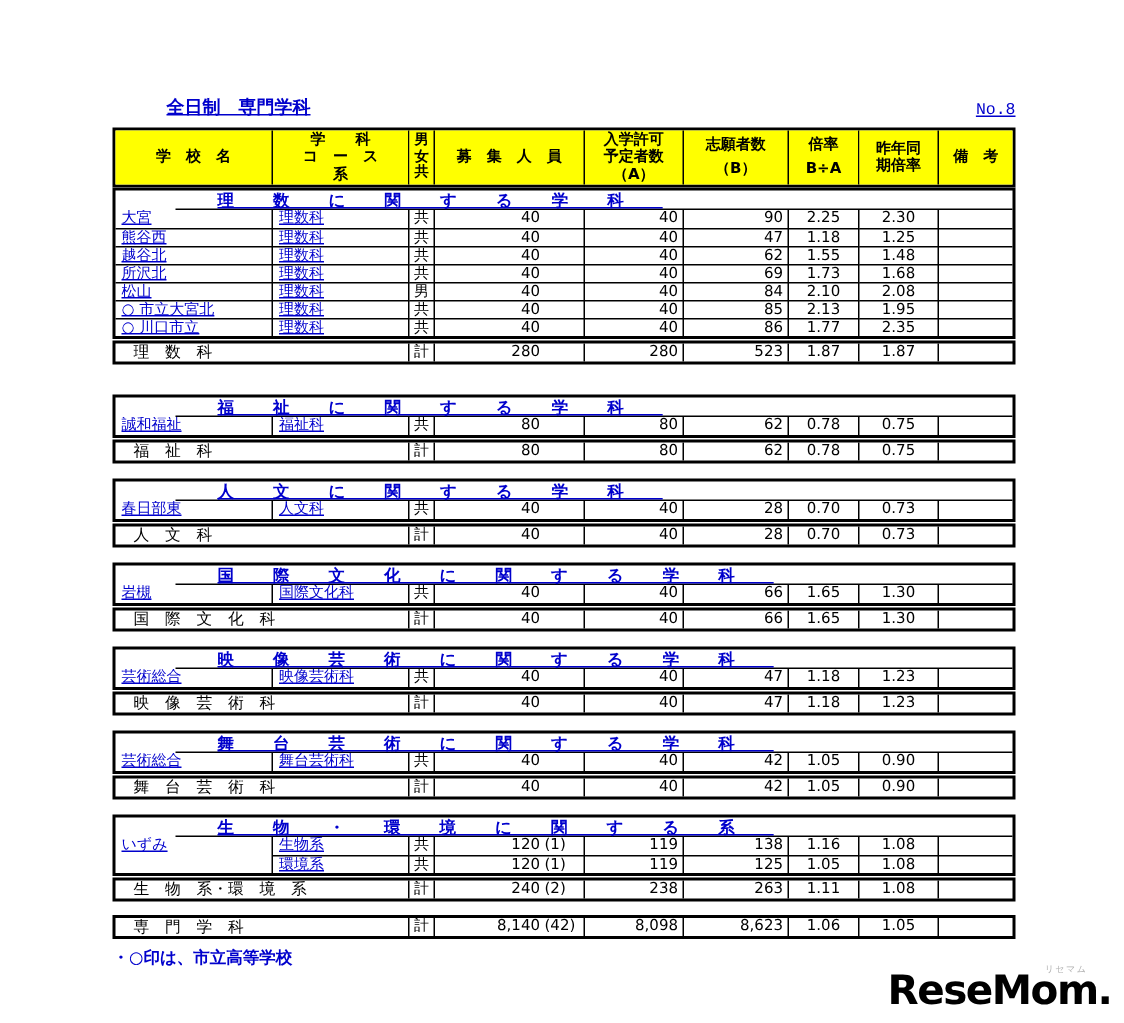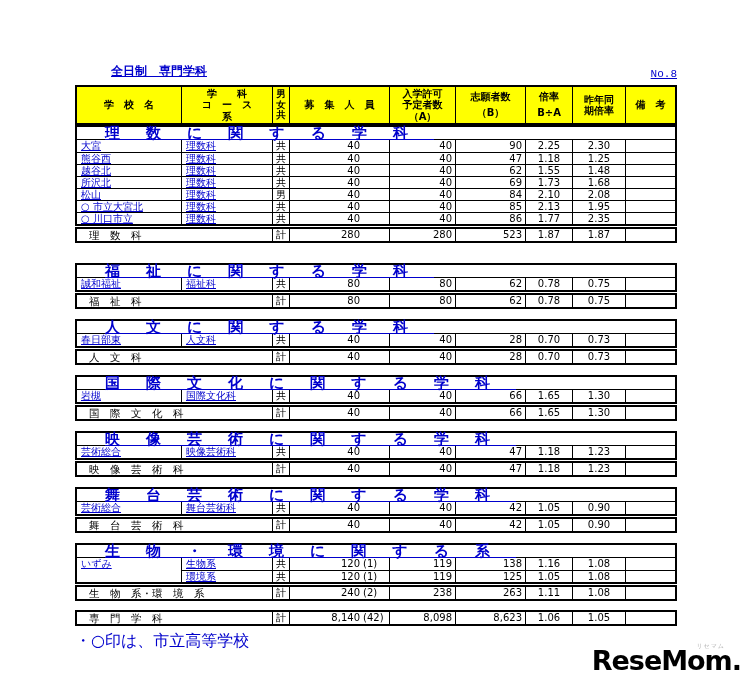--- a/index.html
+++ b/index.html
@@ -32,41 +32,41 @@
   .c-ratio{flex:0 0 47px;width:47px;}
   .c-prev{flex:0 0 53px;width:53px;}
   .c-rem{flex:0 0 49px;width:49px;}
   .c-label{flex:0 0 196px;width:196px;}
 
   
   .section{margin-top:10px;}
   .section.first{margin-top:0;}
   .section.big-gap{margin-top:20px;}
   .trow{height:12px;border-bottom:1px solid #000;display:flex;align-items:center;
-        color:#0000cc;font-weight:bold;font-size:15px;text-decoration:underline;
-        letter-spacing:26px;padding-left:28px;white-space:nowrap;overflow:visible;}
+        color:#0000cc;font-weight:bold;font-size:11px;text-decoration:underline;
+        letter-spacing:26px;padding-left:28px;white-space:nowrap;overflow:visible;margin-left:40px;}
   .row{display:flex;height:12px;}
   .row + .row > div{border-top:1px solid #000;}
   .no-top{border-top:none !important;}
   .cell{border-right:1px solid #000;box-sizing:border-box;display:flex;align-items:center;
         font-size:10px;line-height:1;overflow:hidden;white-space:nowrap;}
   .cell:last-child{border-right:none;}
   .left{justify-content:flex-start;padding-left:4px;}
   .center{justify-content:center;}
   .rightpad{justify-content:flex-end;padding-right:3px;}
   .blue{color:#0000cc;text-decoration:underline;}
   .spaced{font-size:10.5px;padding-left:12px;}
   .capnum{flex:1 1 auto;text-align:right;}
   .capsuf{flex:0 0 26px;text-align:left;padding-left:3px;}
 
   .total-box{margin-top:1px;}
   .total-box .row{height:12px;}
   .grand{margin-top:9px;}
 
-  .note{margin-top:5px;color:#0000cc;font-size:16px;}
+  .note{margin-top:5px;color:#0000cc;font-size:11px;font-weight:bold;}
 
   .logo{position:absolute;right:8px;bottom:6px;}
   .logo-text{font-size:27px;font-weight:bold;color:#000000;letter-spacing:-1px;}
   .logo-small{position:absolute;top:-3px;right:16px;font-size:6px;color:#b3b3b3;letter-spacing:1px;}
 </style>
 </head>
 <body>
 
 <div class="page">
   <div class="doc">

